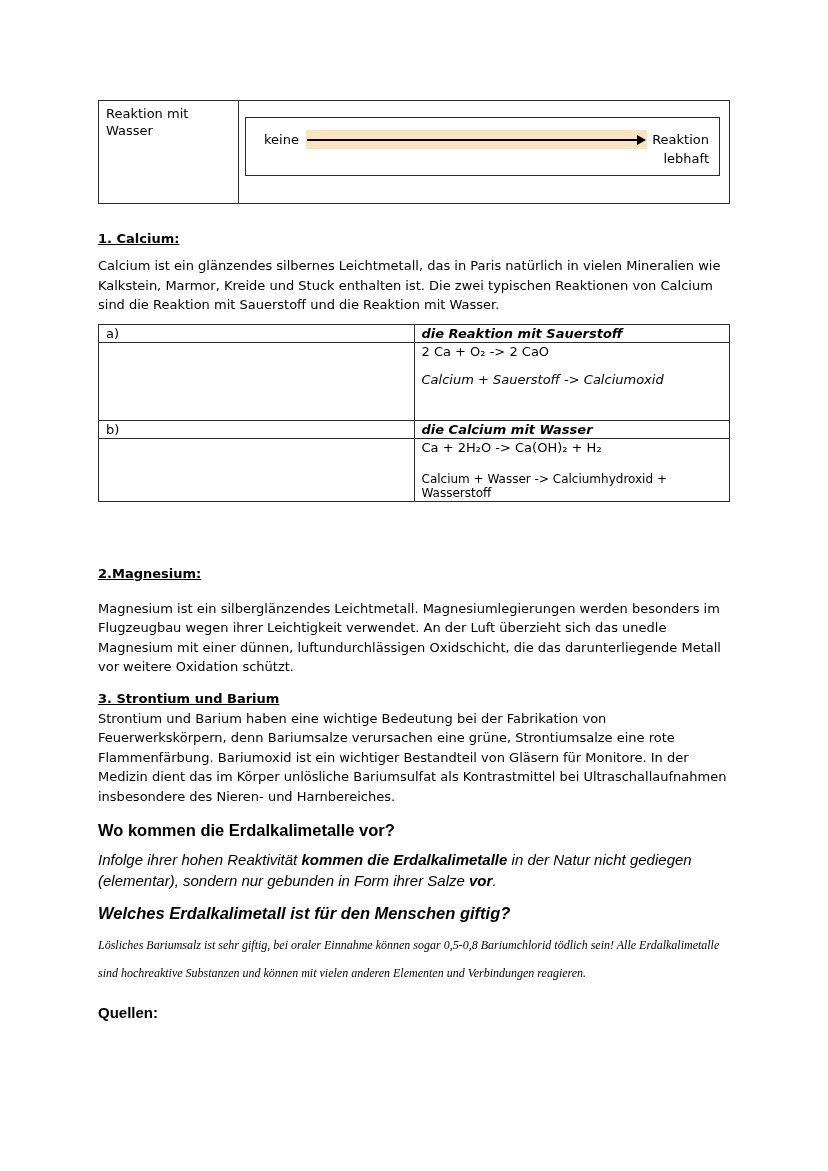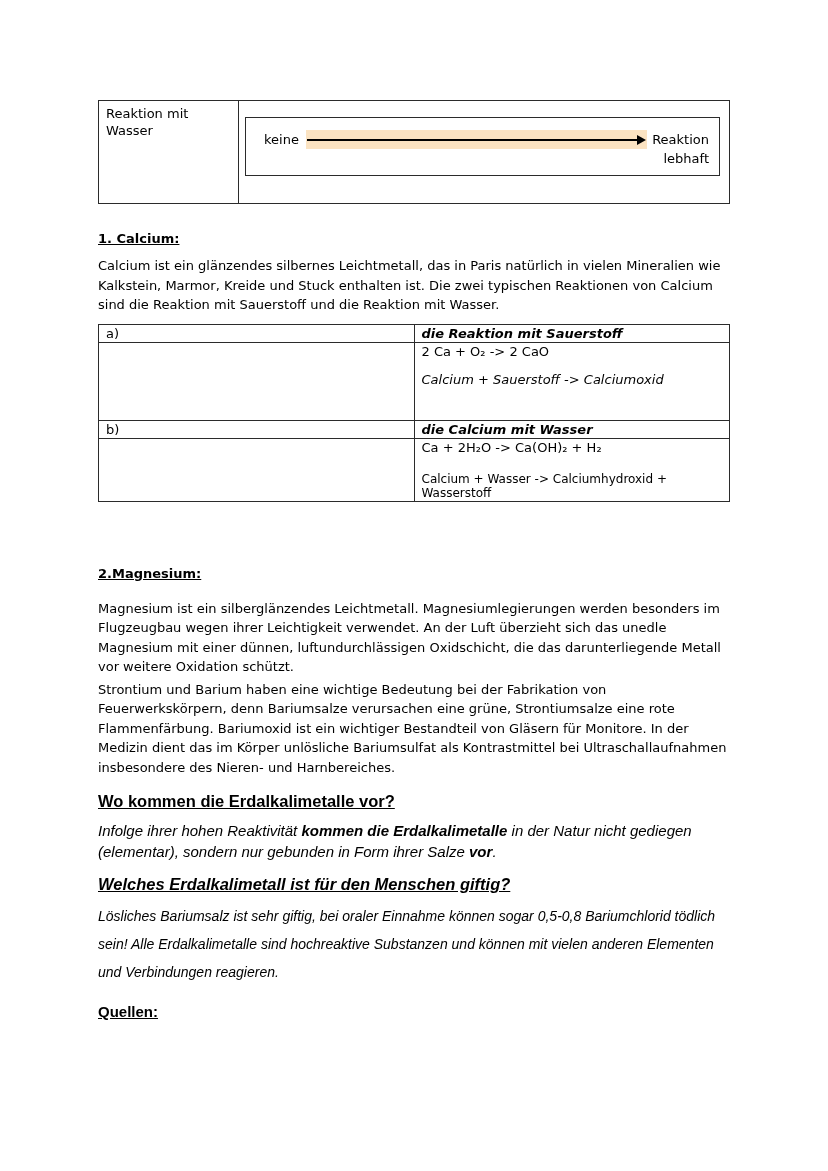--- a/index.html
+++ b/index.html
@@ -96,32 +96,32 @@
   .mt-mag-p { margin-top: 18px; }
   .mt-str-h { margin-top: 14px; }
   .mt-str-p { margin-top: 3px; }
 
   
   .sans { font-family: "Liberation Sans", sans-serif; }
   .h-big {
     font-family: "Liberation Sans", sans-serif;
     font-size: 16.5px;
     font-weight: bold;
-    text-decoration: underline;
   }
   .mt-vork-h { margin-top: 15px; }
   .para-big { font-size: 15px; line-height: 21px; }
   .mt-vork-p { margin-top: 9px; font-style: italic; }
   .b { font-weight: bold; }
   .h-italic { font-style: italic; }
   .mt-gift-h { margin-top: 13px; }
   .para-italic {
     font-style: italic;
-    font-size: 14px;
+    font-size: 12px;
     line-height: 28px;
+    font-family: Liberation Serif, serif;
   }
   .mt-gift-p { margin-top: 8px; }
   .mt-quellen { margin-top: 17px; font-size: 15px; }
 </style>
 </head>
 <body>
 
 <div class="page">
 
   <div class="top-table">
@@ -169,20 +169,21 @@
         <div>Ca + 2H₂O -&gt; Ca(OH)₂ + H₂</div>
         <div class="word-eq-small">Calcium + Wasser -&gt; Calciumhydroxid + Wasserstoff</div>
       </td>
     </tr>
   </tbody>
     </table>
 
   <div class="h-small mt-mag-h">2.Magnesium:</div>
   <p class="para mt-mag-p">Magnesium ist ein silberglänzendes Leichtmetall. Magnesiumlegierungen werden besonders im Flugzeugbau wegen ihrer Leichtigkeit verwendet. An der Luft überzieht sich das unedle Magnesium mit einer dünnen, luftundurchlässigen Oxidschicht, die das darunterliegende Metall vor weitere Oxidation schützt.</p>
 
+  <div class="h-small mt-str-h">3. Strontium und Barium</div>
   <p class="para mt-str-p">Strontium und Barium haben eine wichtige Bedeutung bei der Fabrikation von Feuerwerkskörpern, denn Bariumsalze verursachen eine grüne, Strontiumsalze eine rote Flammenfärbung. Bariumoxid ist ein wichtiger Bestandteil von Gläsern für Monitore. In der Medizin dient das im Körper unlösliche Bariumsulfat als Kontrastmittel bei Ultraschallaufnahmen insbesondere des Nieren- und Harnbereiches.</p>
 
   <div class="h-big mt-vork-h">Wo kommen die Erdalkalimetalle vor?</div>
   <p class="para-big sans mt-vork-p"><span>Infolge ihrer hohen Reaktivität </span><span class="b">kommen die Erdalkalimetalle</span><span> in der Natur nicht gediegen (elementar), sondern nur gebunden in Form ihrer Salze </span><span class="b">vor</span><span>.</span></p>
 
   <div class="h-big h-italic mt-gift-h">Welches Erdalkalimetall ist für den Menschen giftig?</div>
   <p class="para-italic sans mt-gift-p">Lösliches Bariumsalz ist sehr giftig, bei oraler Einnahme können sogar 0,5-0,8 Bariumchlorid tödlich sein! Alle Erdalkalimetalle sind hochreaktive Substanzen und können mit vielen anderen Elementen und Verbindungen reagieren.</p>
 
   <div class="h-big mt-quellen">Quellen:</div>
 

